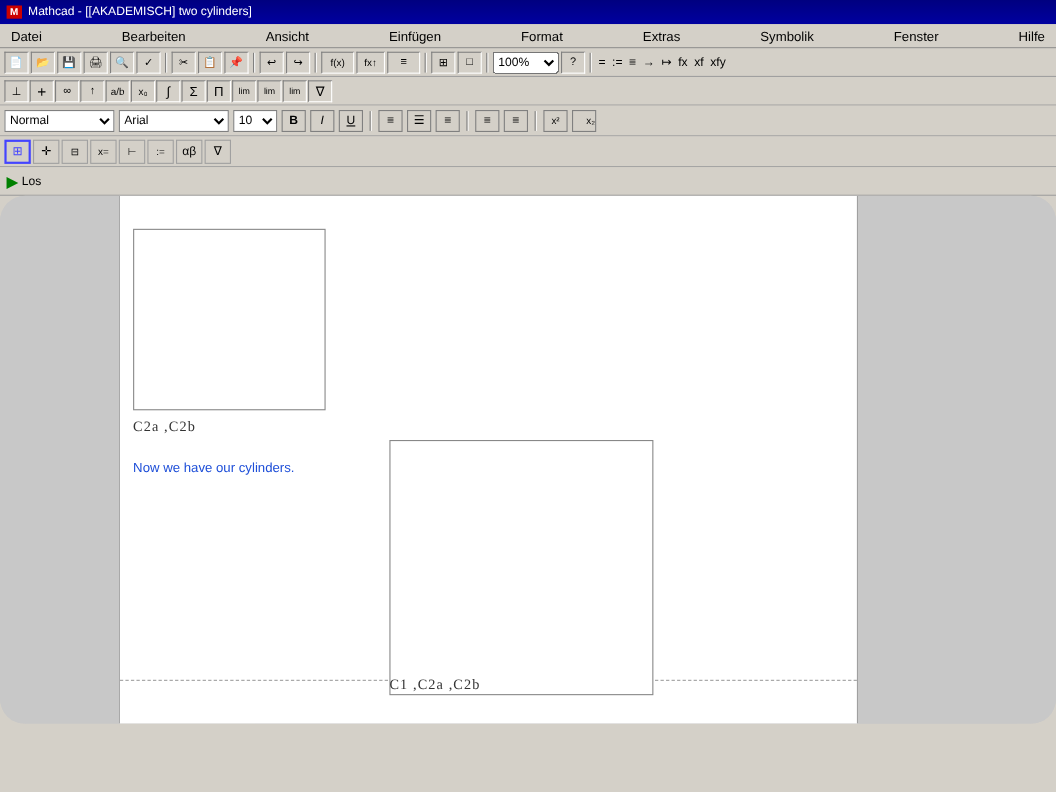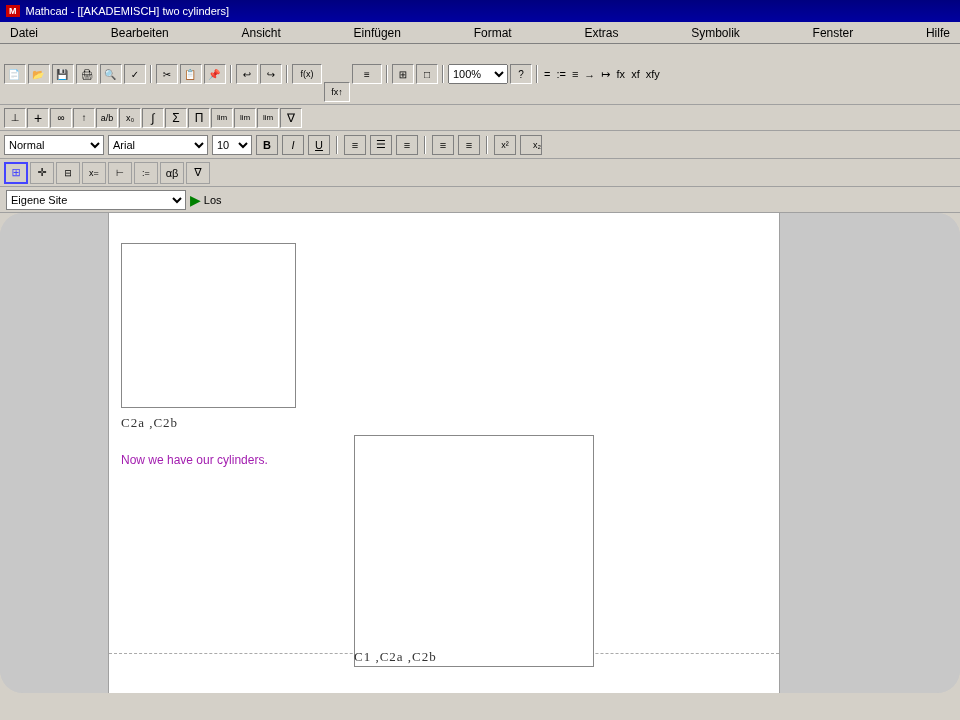--- a/index.html
+++ b/index.html
@@ -172,21 +172,21 @@
       position: absolute;
       font-size: 12px;
       font-family: "Times New Roman", serif;
       color: #333;
     }
 
     .text-block {
       position: absolute;
       font-size: 12px;
       font-family: Arial, sans-serif;
-      color: #a21caf;
+      color: #1d4ed8;
     }
 
     
     .page-separator {
       position: absolute;
       border-top: 1px dashed #aaa;
       width: 100%;
     }
 
   </style>
@@ -220,21 +220,21 @@
   <button class="toolbar-btn" title="Check">✓</button>
   <div class="toolbar-separator"></div>
   <button class="toolbar-btn" title="Cut">✂</button>
   <button class="toolbar-btn" title="Copy">📋</button>
   <button class="toolbar-btn" title="Paste">📌</button>
   <div class="toolbar-separator"></div>
   <button class="toolbar-btn" title="Undo">↩</button>
   <button class="toolbar-btn" title="Redo">↪</button>
   <div class="toolbar-separator"></div>
   <button class="toolbar-btn" title="Calculate" style="font-size:9px;width:30px;">f(x)</button>
-  <button class="toolbar-btn" title="Calc2" style="width:26px;font-size:9px;margin-top:36px;">fx↑</button>
+  <button class="toolbar-btn" title="Calc2" style="width:26px;font-size:9px;">fx↑</button>
   <button class="toolbar-btn" title="Equal" style="width:30px;">≡</button>
   <div class="toolbar-separator"></div>
   <button class="toolbar-btn">⊞</button>
   <button class="toolbar-btn">□</button>
   <div class="toolbar-separator"></div>
   <select style="height:20px;font-size:11px;width:60px;">
     <option>100%</option>
   </select>
   <button class="toolbar-btn">?</button>
   <div class="toolbar-separator"></div>
@@ -295,23 +295,20 @@
   <button class="sym-btn">✛</button>
   <button class="sym-btn" style="font-size:9px;">⊟</button>
   <button class="sym-btn" style="font-size:9px;">x=</button>
   <button class="sym-btn" style="font-size:9px;">⊢</button>
   <button class="sym-btn" style="font-size:9px;">:=</button>
   <button class="sym-btn" style="font-size:11px;">αβ</button>
   <button class="sym-btn" style="font-size:11px;">∇</button>
 </div>
 
 <div id="urlbar">
-  <select id="url-select">
-    <option>Eigene Site</option>
-  </select>
   <div class="go-btn">
     <span style="color:green;font-size:14px;">▶</span>
     <span>Los</span>
   </div>
 </div>
 
 <div id="main-area" style="height:480px;border-radius:23px;">
   <div id="left-margin"></div>
 
   <div id="page-content" style="position:relative;min-height:480px;">

